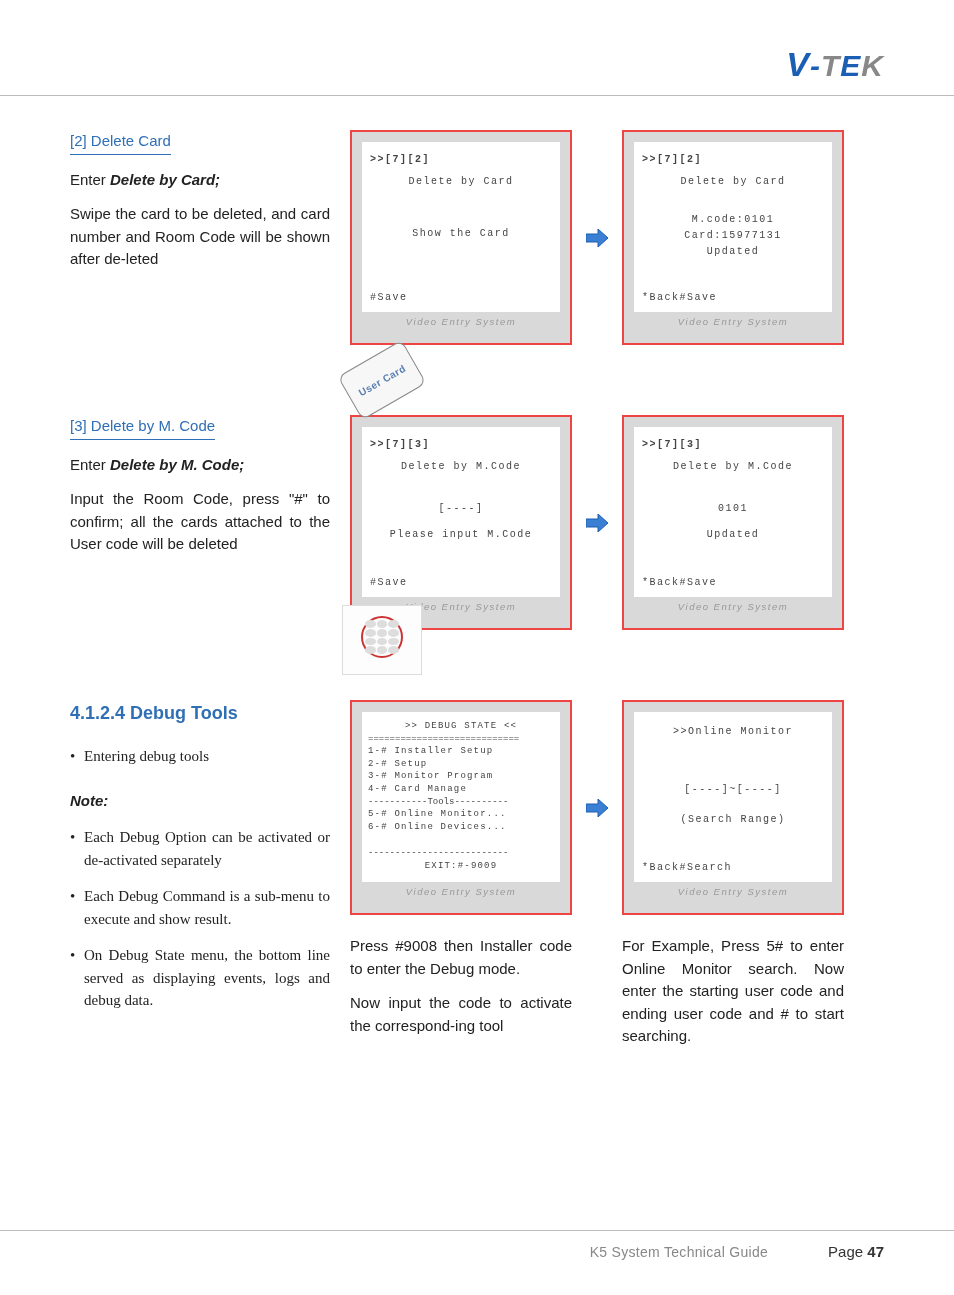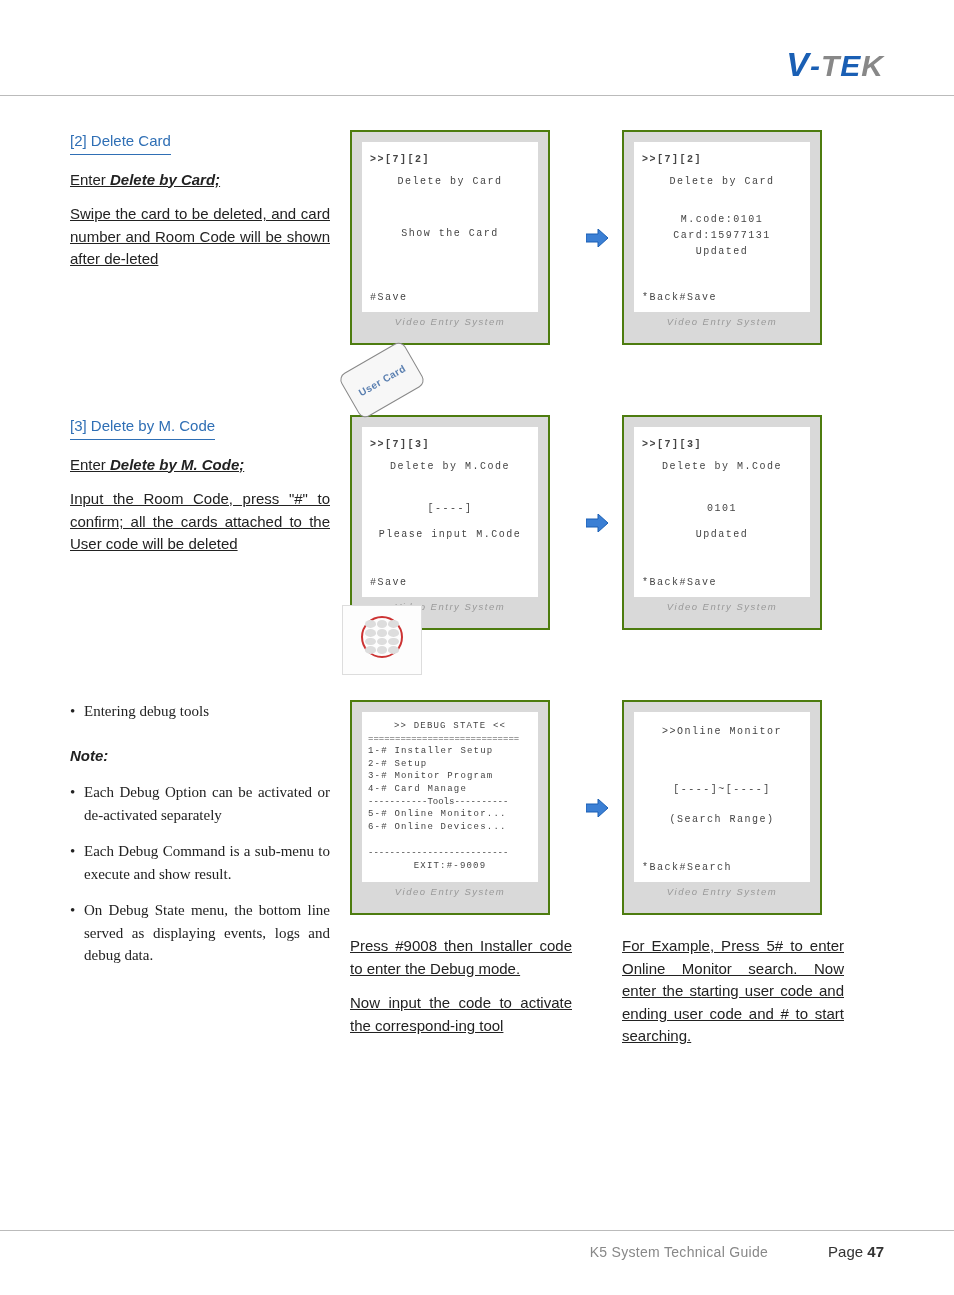--- a/index.html
+++ b/index.html
@@ -33,28 +33,28 @@
   .col-text.wide { width: 280px; }
   .section-link {
     color: #2f6fb5; font-size: 15px; border-bottom: 1px solid #2f6fb5;
     display: inline-block; margin-bottom: 14px; padding-bottom: 1px;
   }
   .section-heading {
     color: #2f6fb5; font-size: 18px; font-weight: bold; margin-bottom: 18px;
   }
   .bold { font-weight: bold; font-style: italic; }
   .ital { font-style: italic; font-weight: bold; }
-  .para { margin-bottom: 12px; text-align: justify; text-decoration: underline; }
+  .para { margin-bottom: 12px; text-align: justify; }
   .bullets { list-style: none; font-family: Liberation Serif, serif; }
   .bullets li { position: relative; padding-left: 14px; margin-bottom: 14px; text-align: justify; }
   .bullets li::before { content: "•"; position: absolute; left: 0; top: 0; }
 
   .screen-wrap { position: relative; width: 222px; }
   .screen {
-    width: 200px; height: 215px; border: 2px solid #4d7c0f; background: #d9d9d9;
+    width: 222px; height: 215px; border: 2px solid #ef4444; background: #d9d9d9;
     padding: 10px; position: relative;
   }
   .screen-inner {
     background: #fff; height: 170px; padding: 10px 8px 6px 8px;
     font-family: "Courier New", monospace; font-size: 10px; letter-spacing: 1.5px;
     color: #444; position: relative; line-height: 1.6;
   }
   .screen-footer {
     font-family: Arial, sans-serif; font-size: 9.5px; font-style: italic;
     letter-spacing: 1.5px; color: #999; text-align: center; font-weight: normal;
@@ -223,20 +223,21 @@
           <span>#Save</span>
         </div>
       </div>
       <div class="screen-footer">Video Entry System</div>
     </div>
   </div>
 </div>
 
 <div class="row3" style="margin-top:60px">
   <div class="col-text wide">
+    <div class="section-heading">4.1.2.4 Debug Tools</div>
     <ul class="bullets">
       <li>Entering debug tools</li>
     </ul>
     <p class="ital" style="margin:22px 0 14px 0">Note:</p>
     <ul class="bullets">
       <li>Each Debug Option can be activated or de-activated separately</li>
       <li>Each Debug Command is a sub-menu to execute and show result.</li>
       <li>On Debug State menu, the bottom line served as displaying events, logs and debug data.</li>
     </ul>
   </div>

